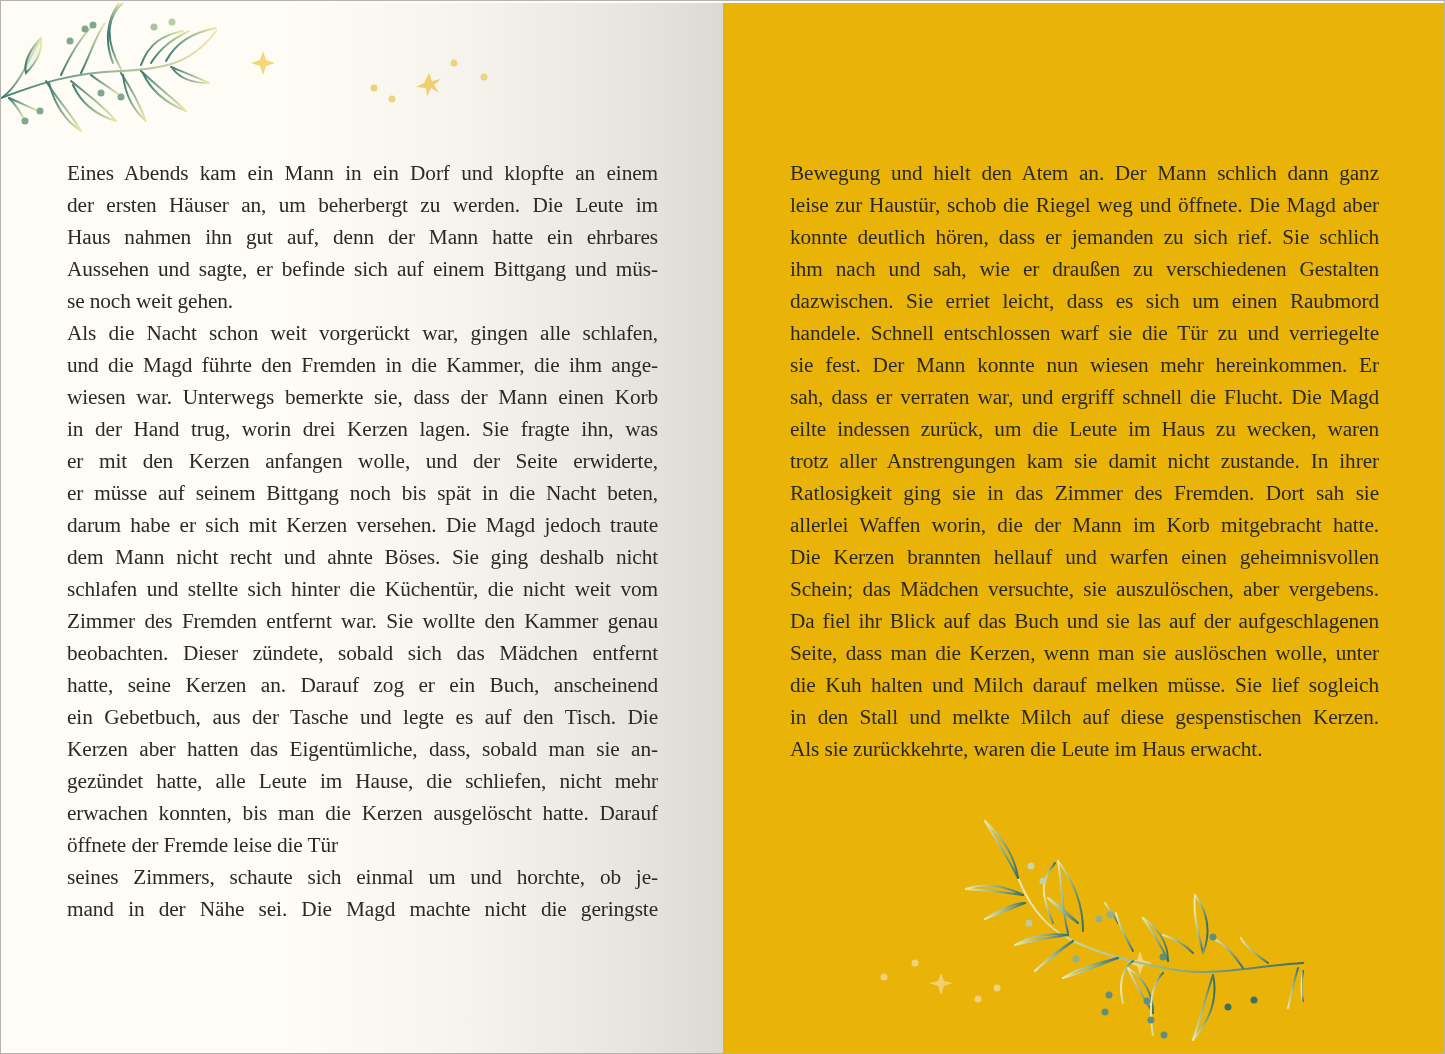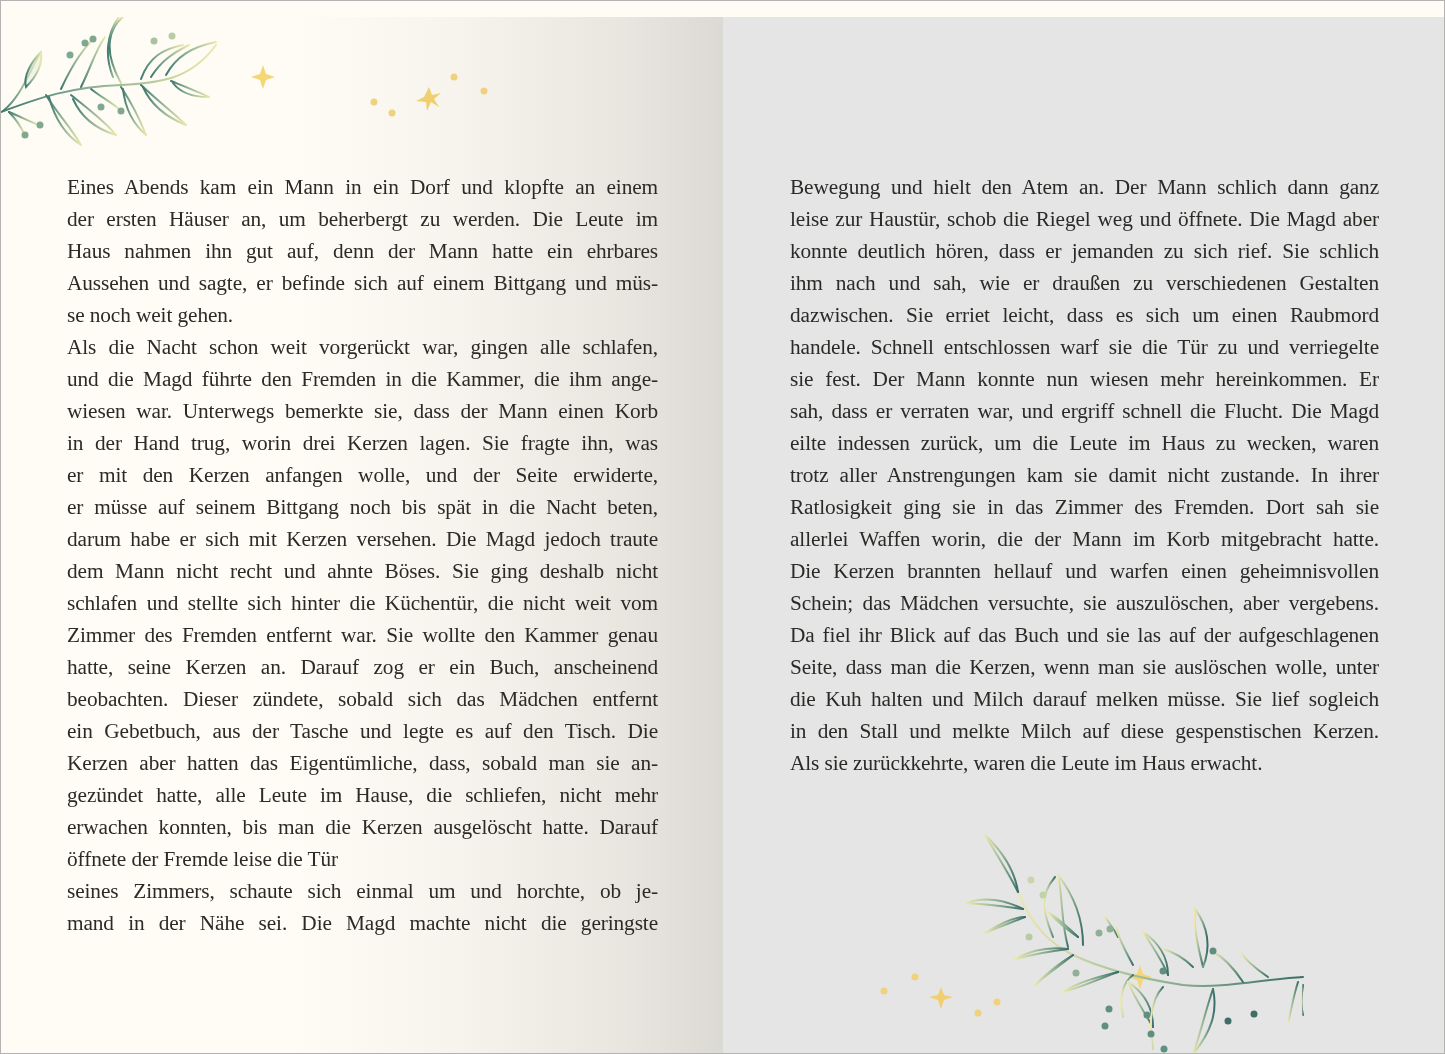--- a/index.html
+++ b/index.html
@@ -7,26 +7,26 @@
     width: 1445px; height: 1054px; overflow: hidden;
     background: #fefcf5;
     font-family: "Liberation Serif", "DejaVu Serif", serif;
   }
   .spread {
     position: relative; width: 1443px; height: 1052px;
     border: 1px solid #b3b3b1;
     background: #fefcf5;
     overflow: hidden;
   }
-  .page { position: absolute; top: 16px; bottom: 0; padding-left: 34px; }
+  .page { position: absolute; top: 2px; bottom: 0; padding-left: 34px; }
   .page-left {
     left: 0; width: 722px;
     background: linear-gradient(to right, #fefcf5 0%, #fefcf5 38%, #f6f4ec 60%, #e8e6df 82%, #d7d5cf 100%);
   }
-  .page-right { left: 722px; right: 0; background: #e5e5e5; }
+  .page-right { left: 722px; right: 0; background: #eab308; }
 
   .text-block {
     position: absolute;
     font-size: 21.3px;
     line-height: 32px;
     color: #2b2a27;
     text-align: justify;
     letter-spacing: -0.1px;
   }
   .page-left .text-block { left: 66px; top: 154px; width: 591px; }
@@ -109,22 +109,22 @@
       <span class="line">Als die Nacht schon weit vorgerückt war, gingen alle schlafen,</span>
       <span class="line">und die Magd führte den Fremden in die Kammer, die ihm ange-</span>
       <span class="line">wiesen war. Unterwegs bemerkte sie, dass der Mann einen Korb</span>
       <span class="line">in der Hand trug, worin drei Kerzen lagen. Sie fragte ihn, was</span>
       <span class="line">er mit den Kerzen anfangen wolle, und der Seite erwiderte,</span>
       <span class="line">er müsse auf seinem Bittgang noch bis spät in die Nacht beten,</span>
       <span class="line">darum habe er sich mit Kerzen versehen. Die Magd jedoch traute</span>
       <span class="line">dem Mann nicht recht und ahnte Böses. Sie ging deshalb nicht</span>
       <span class="line">schlafen und stellte sich hinter die Küchentür, die nicht weit vom</span>
       <span class="line">Zimmer des Fremden entfernt war. Sie wollte den Kammer genau</span>
+      <span class="line">beobachten. Dieser zündete, sobald sich das Mädchen entfernt</span>
       <span class="line">hatte, seine Kerzen an. Darauf zog er ein Buch, anscheinend</span>
-      <span class="line">beobachten. Dieser zündete, sobald sich das Mädchen entfernt</span>
       <span class="line">ein Gebetbuch, aus der Tasche und legte es auf den Tisch. Die</span>
       <span class="line">Kerzen aber hatten das Eigentümliche, dass, sobald man sie an-</span>
       <span class="line">gezündet hatte, alle Leute im Hause, die schliefen, nicht mehr</span>
       <span class="line">erwachen konnten, bis man die Kerzen ausgelöscht hatte. Darauf</span>
       <span class="line last">öffnete der Fremde leise die Tür</span>
       <span class="line">seines Zimmers, schaute sich einmal um und horchte, ob je-</span>
       <span class="line">mand in der Nähe sei. Die Magd machte nicht die geringste</span>
     </div>
   </div>
 

